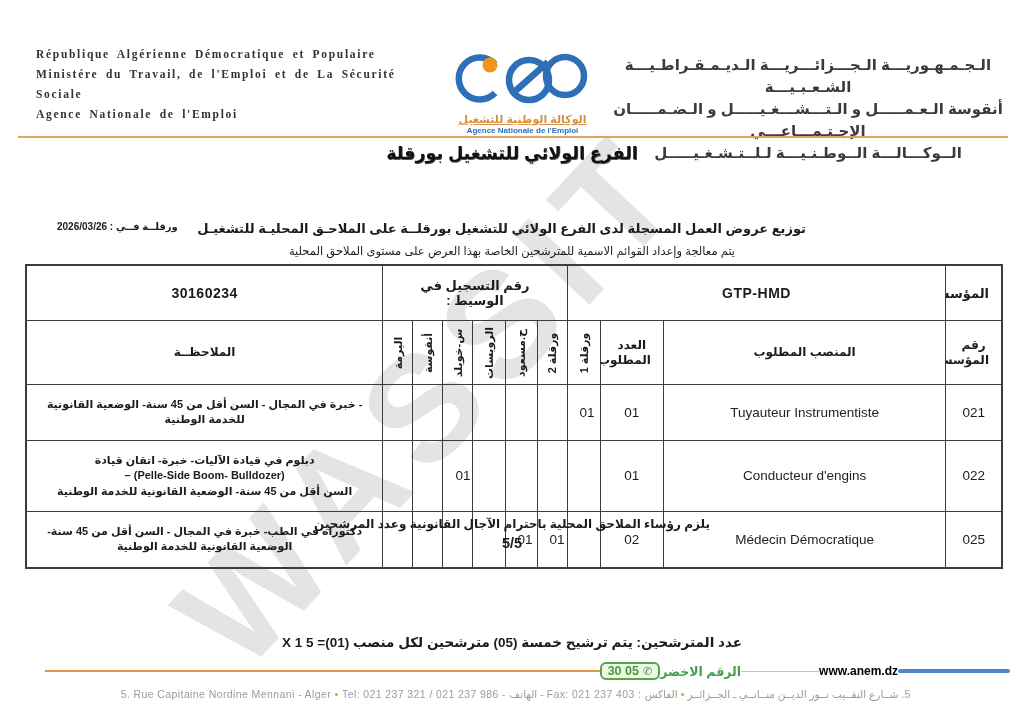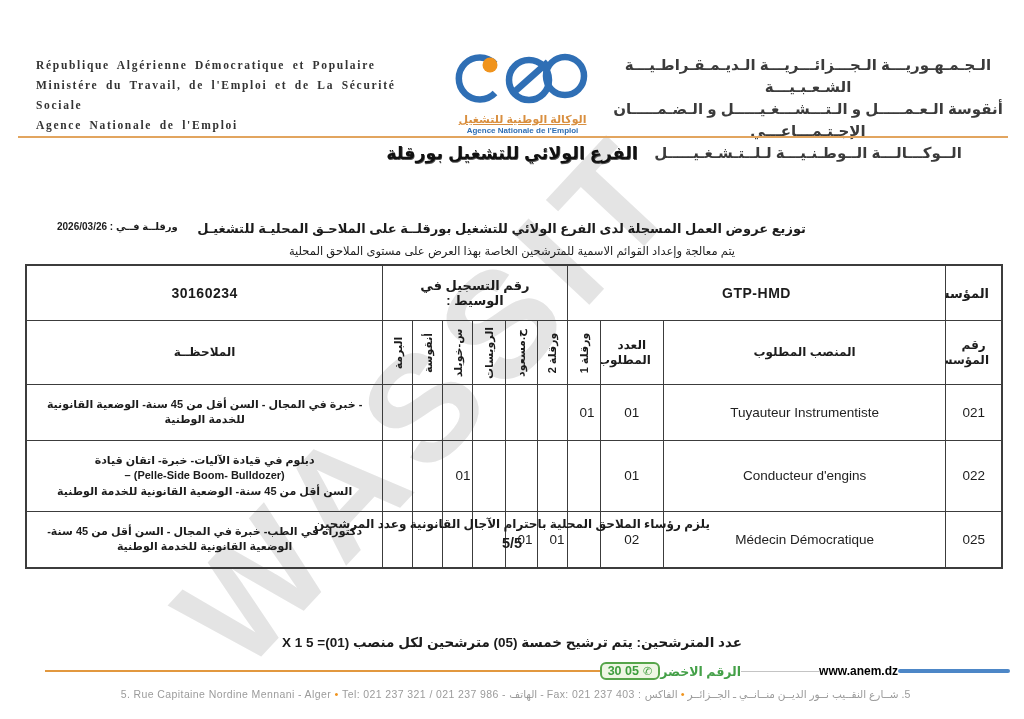--- a/index.html
+++ b/index.html
@@ -15,21 +15,21 @@
     position: absolute; left: 430px; top: 400px;
     transform: translate(-50%,-50%) rotate(-47deg);
     font-family: "Liberation Sans", sans-serif;
     font-weight: bold; font-size: 150px; letter-spacing: 14px;
     color: #e4e4e4; white-space: nowrap; z-index: 0;
   }
   .content { position: absolute; inset: 0; z-index: 1; }
 
   
   .hdr-left {
-    position: absolute; left: 36px; top: 55px; width: 400px;
+    position: absolute; left: 36px; top: 44px; width: 400px;
     font-family: "Liberation Serif", "DejaVu Serif", serif;
     font-weight: bold; font-size: 11.5px; letter-spacing: 1.7px;
     word-spacing: 3px; color: #333; line-height: 20px;
   }
   .hdr-right {
     position: absolute; right: 14px; top: 54px; width: 404px;
     direction: rtl; font-weight: bold; font-size: 15px;
     color: #3b3b3b; line-height: 22px; text-align: center;
   }
   .logo-wrap { position: absolute; left: 445px; top: 50px; width: 155px; text-align: center; }

